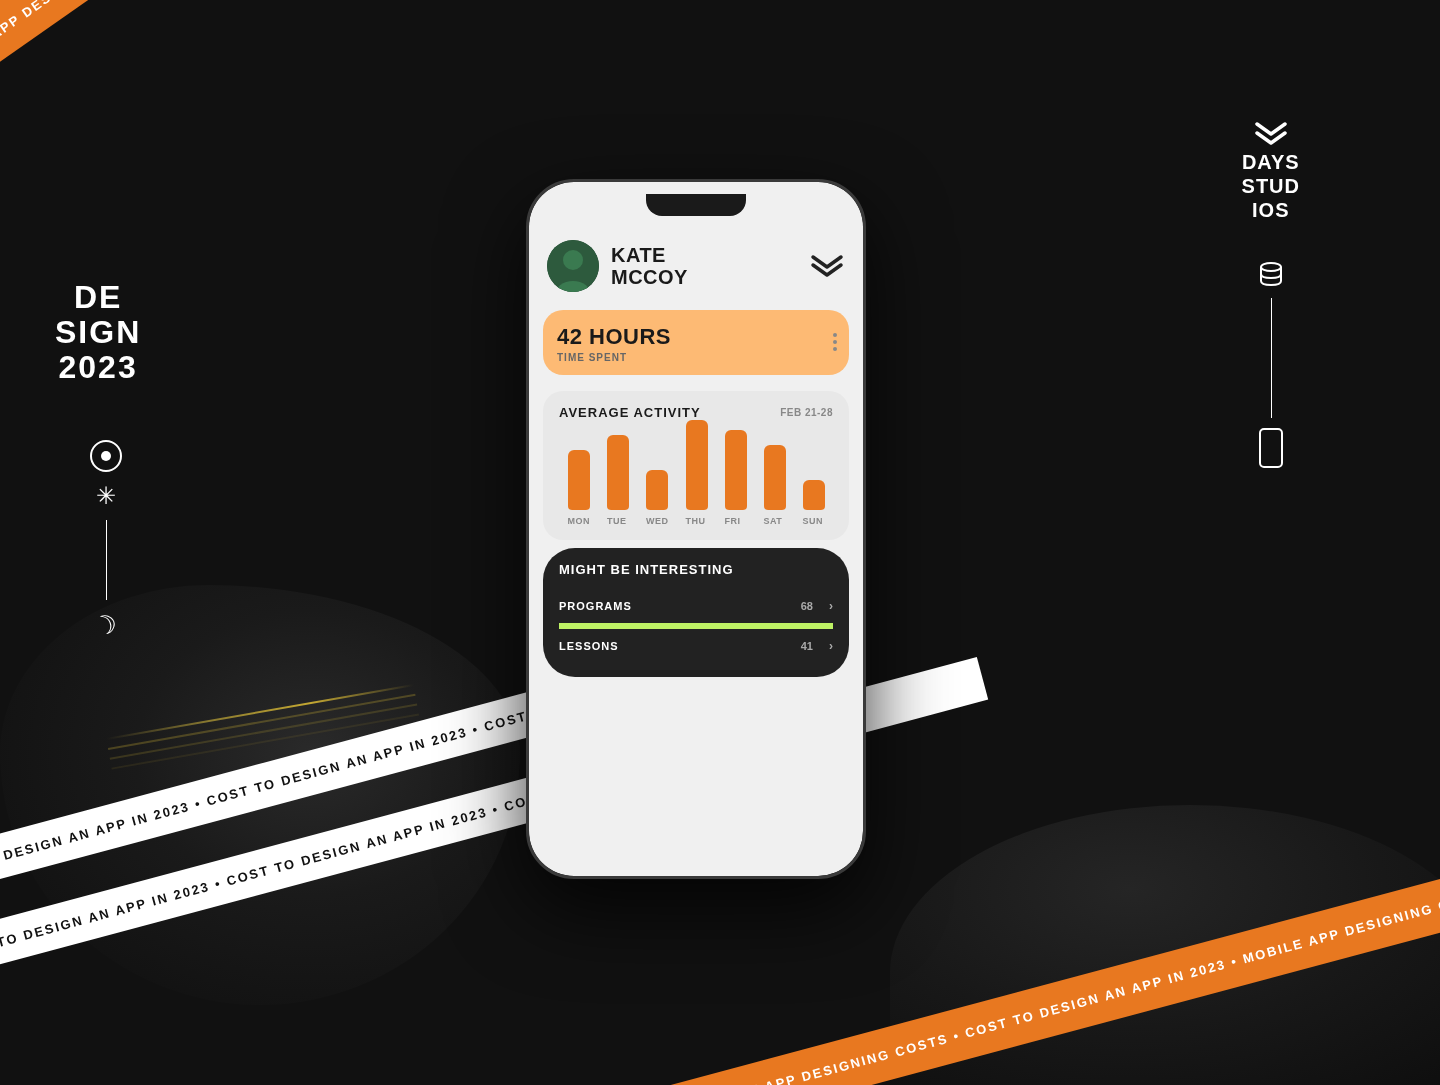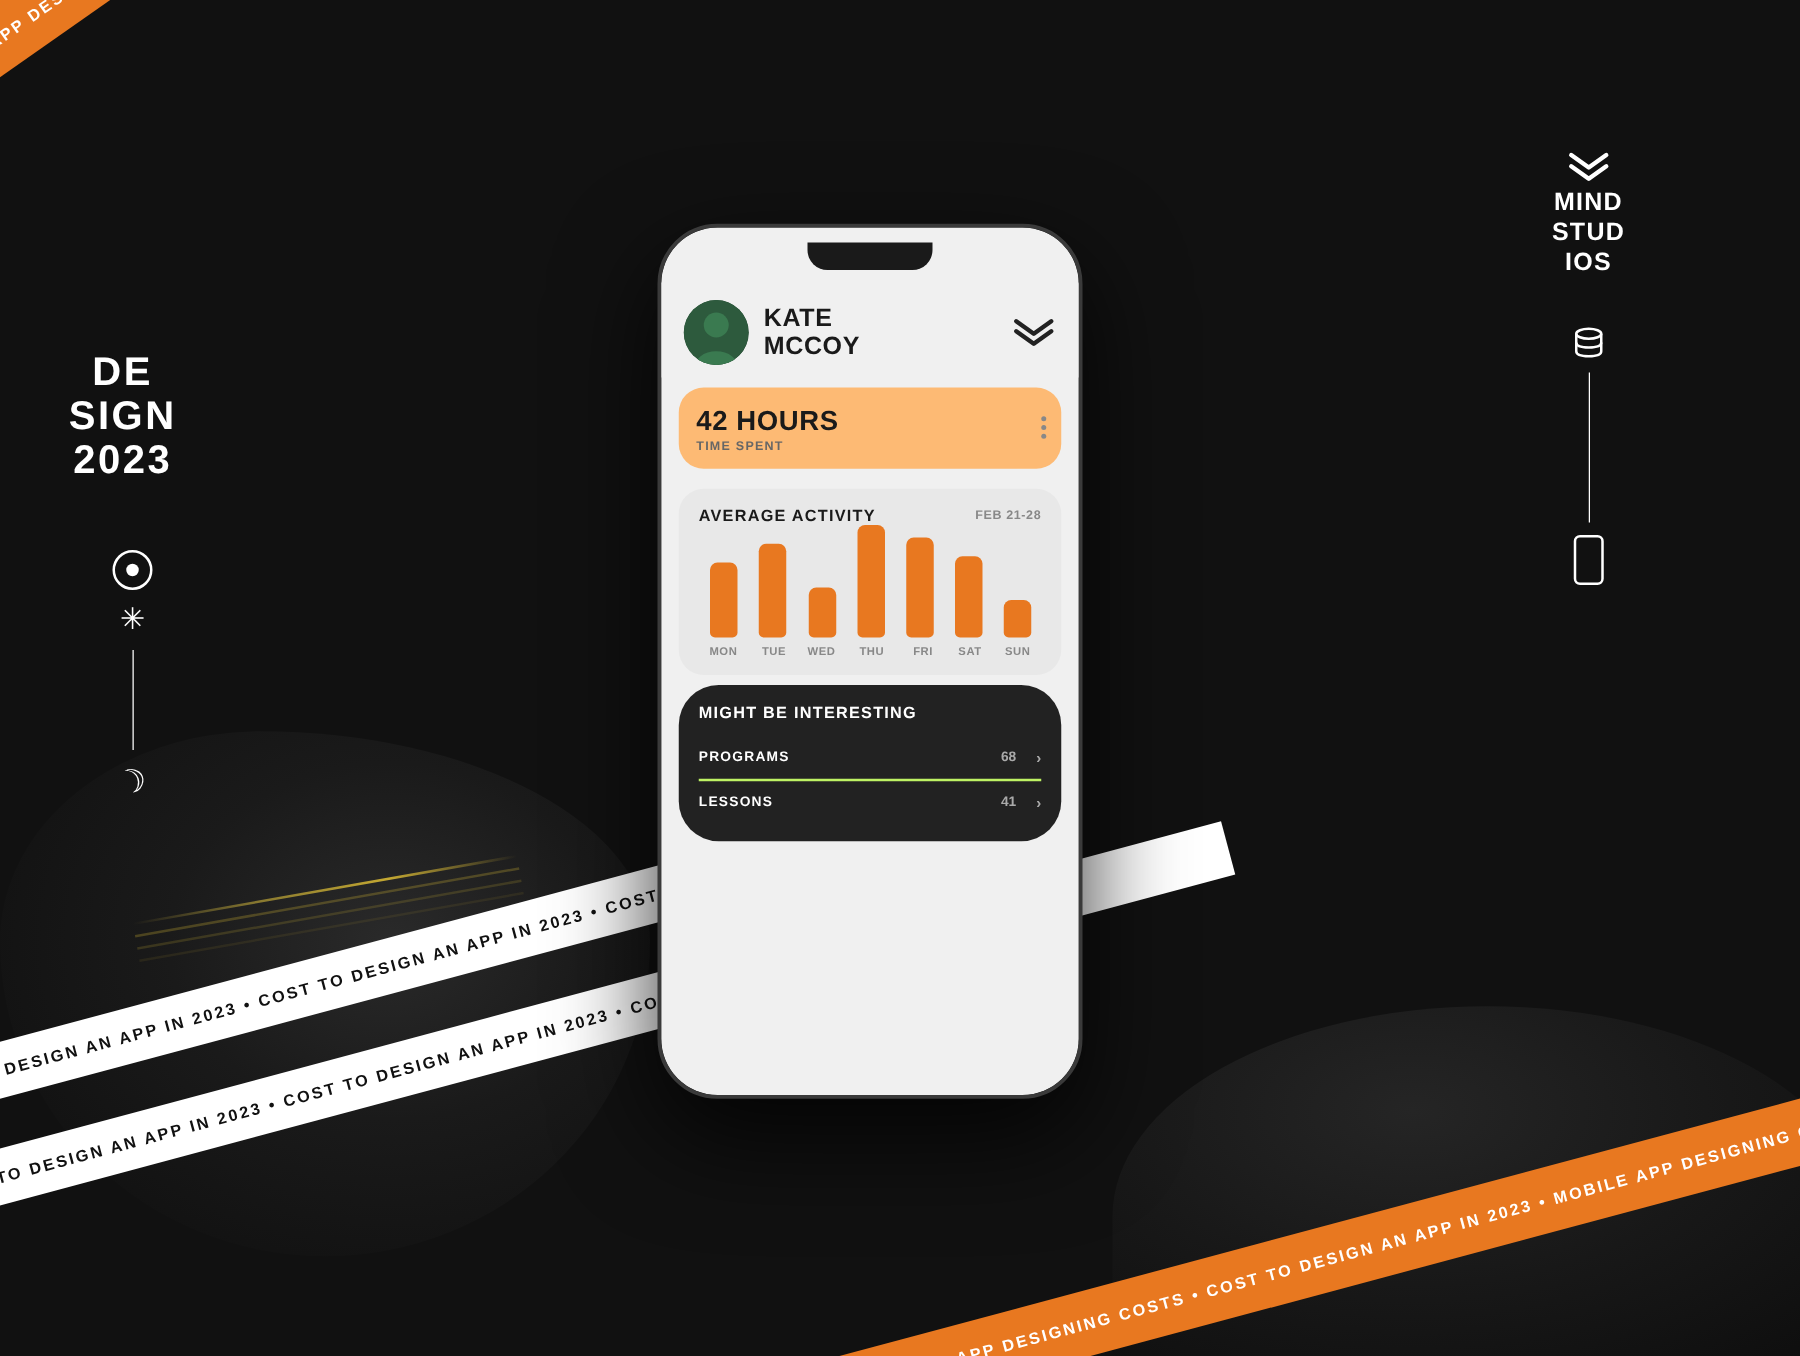--- a/index.html
+++ b/index.html
@@ -424,21 +424,21 @@
     .chart-area {
       display: flex;
       align-items: flex-end;
       justify-content: space-around;
       height: 100px;
       padding-bottom: 4px;
     }
     .bar-group {
       display: flex;
       flex-direction: column;
-      align-items: flex-end;
+      align-items: flex-start;
       gap: 6px;
     }
     .bar {
       width: 22px;
       border-radius: 6px 6px 4px 4px;
       background: #E87820;
     }
     .bar-label {
       font-size: 9px;
       font-weight: 700;
@@ -461,21 +461,21 @@
       letter-spacing: 1px;
       text-transform: uppercase;
       color: #fff;
       margin-bottom: 12px;
     }
     .list-item {
       display: flex;
       justify-content: space-between;
       align-items: center;
       padding: 10px 0;
-      border-bottom: 2px solid #bef264;
+      border-bottom: 6px solid #bef264;
     }
     .list-item:last-child {
       border-bottom: none;
     }
     .list-item-label {
       font-size: 11px;
       font-weight: 900;
       letter-spacing: 1px;
       text-transform: uppercase;
       color: #fff;
@@ -536,21 +536,21 @@
   <div class="moon-icon">☽</div>
 </div>
 
 <div class="right-logo">
 
   <svg class="mind-chevron-svg" viewBox="0 0 36 26" fill="none" xmlns="http://www.w3.org/2000/svg">
     <path d="M4 4 L18 14 L32 4" stroke="white" stroke-width="3.5" stroke-linecap="round" stroke-linejoin="round" fill="none"></path>
     <path d="M4 13 L18 23 L32 13" stroke="white" stroke-width="3.5" stroke-linecap="round" stroke-linejoin="round" fill="none"></path>
   </svg>
   <div class="right-logo-text">
-    <div>MIND</div>
+    <div>DAYS</div>
     <div>STUD</div>
     <div>IOS</div>
   </div>
 </div>
 
 <div class="right-icons-area">
 
   <svg width="28" height="28" viewBox="0 0 28 28" fill="none">
     <ellipse cx="14" cy="7" rx="10" ry="4" stroke="white" stroke-width="2" fill="none"></ellipse>
     <path d="M4 7 L4 14 Q4 18 14 18 Q24 18 24 14 L24 7" stroke="white" stroke-width="2" fill="none"></path>

